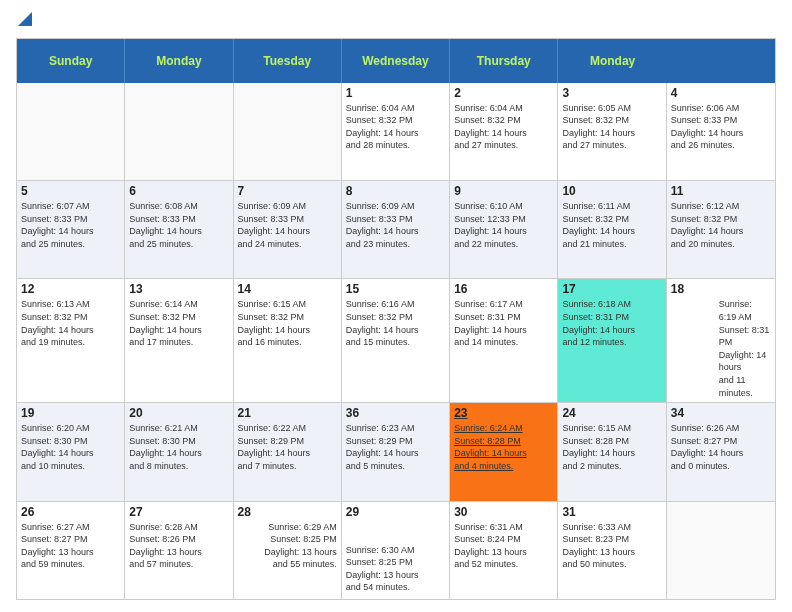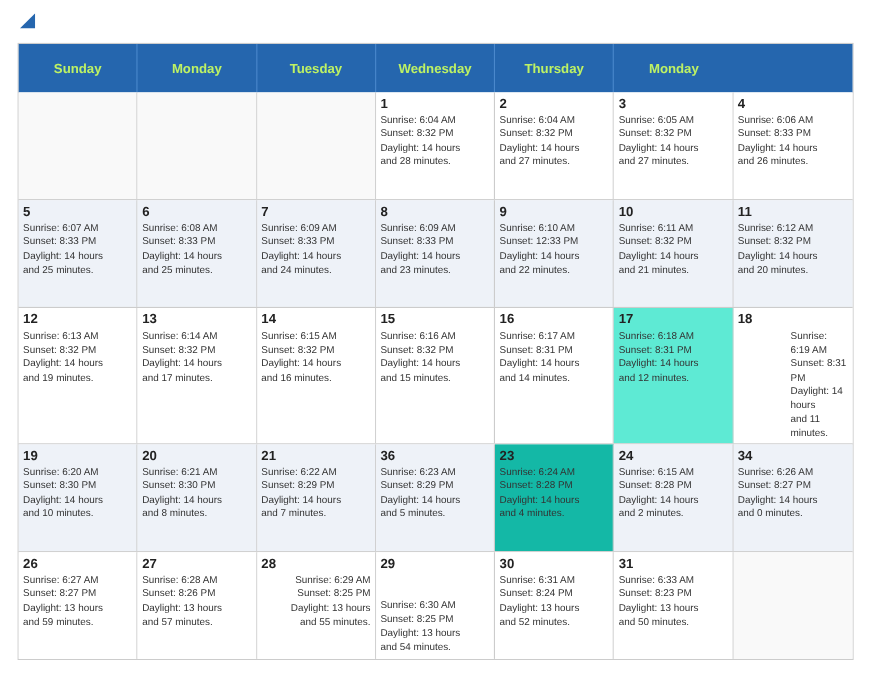--- a/index.html
+++ b/index.html
@@ -290,21 +290,21 @@
 Daylight: 14 hours
 and 7 minutes.</div>
           </div>
           <div class="day-cell" style="background: rgb(238, 242, 248);">
             <div class="day-num">36</div>
             <div class="day-info" style="white-space: pre-line;">Sunrise: 6:23 AM
 Sunset: 8:29 PM
 Daylight: 14 hours
 and 5 minutes.</div>
           </div>
-          <div class="day-cell" style="background: #14b8a6;">
+          <div class="day-cell" style="background: #f97316; text-decoration: underline;">
             <div class="day-num">23</div>
             <div class="day-info" style="white-space: pre-line;">Sunrise: 6:24 AM
 Sunset: 8:28 PM
 Daylight: 14 hours
 and 4 minutes.</div>
           </div>
           <div class="day-cell" style="background: rgb(238, 242, 248);">
             <div class="day-num">24</div>
             <div class="day-info" style="white-space: pre-line;">Sunrise: 6:15 AM
 Sunset: 8:28 PM

